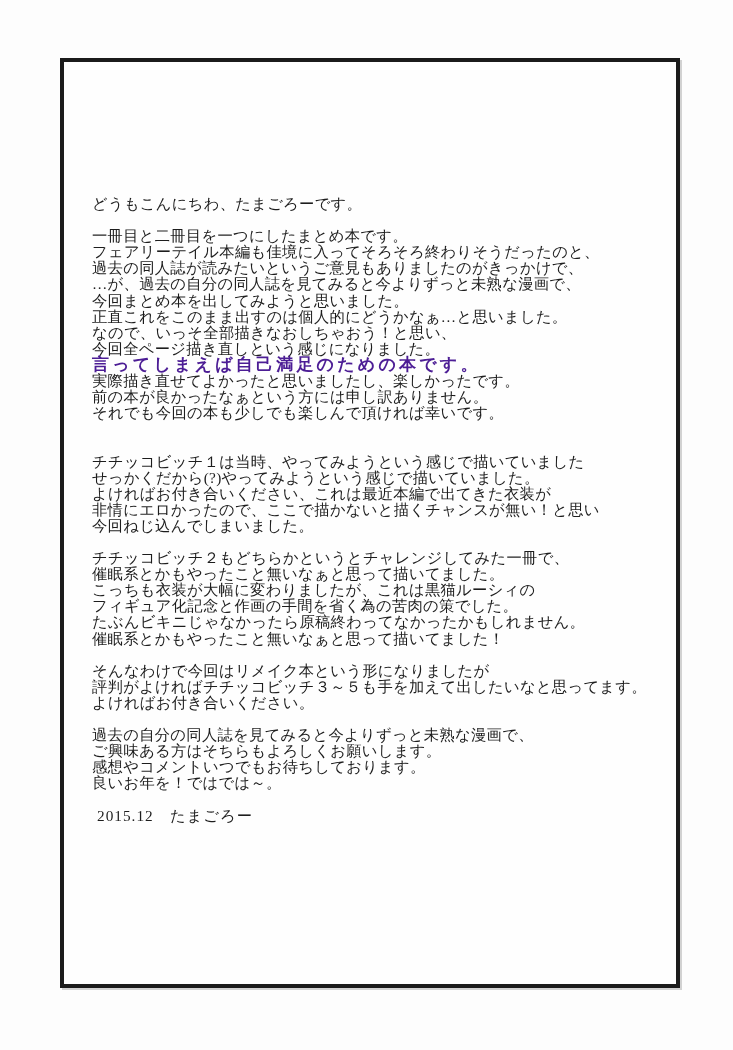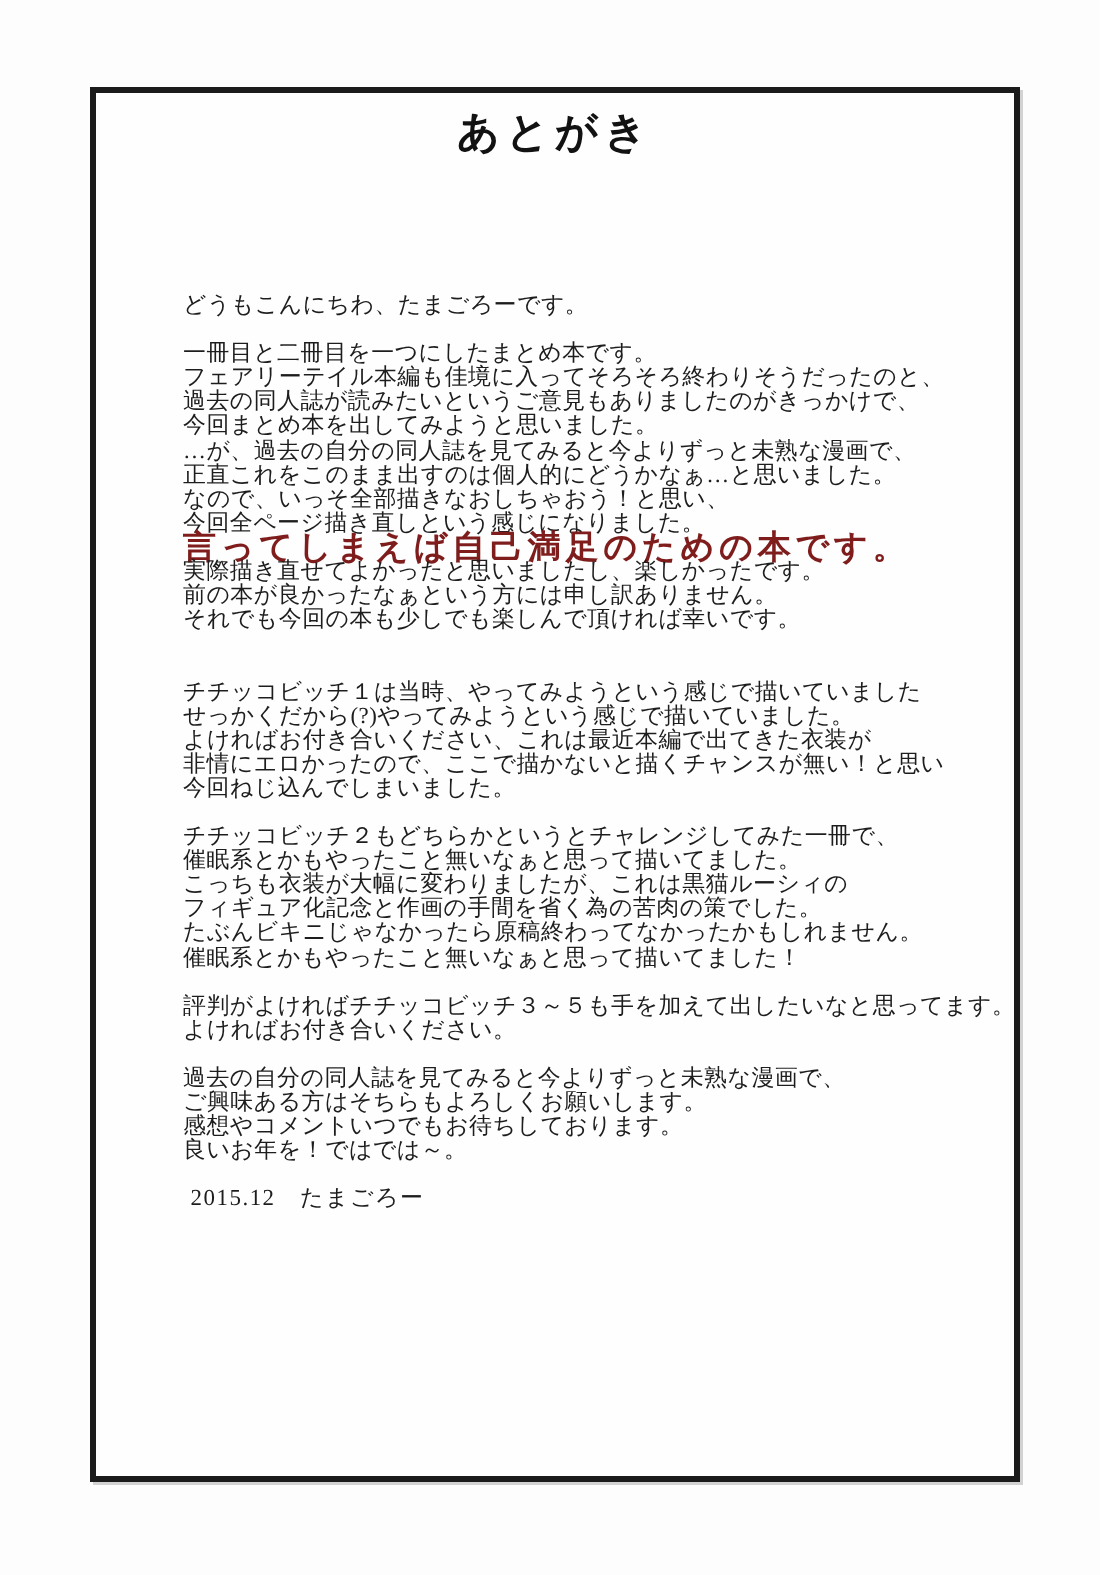--- a/index.html
+++ b/index.html
@@ -38,56 +38,54 @@
     letter-spacing: 4px;
     color: #121212;
     line-height: 30px;
   }
   .body-text {
     position: absolute;
     left: 28px;
     top: 134px;
     right: 8px;
     color: #1d1d1d;
-    margin-left: 30px;
   }
   .text-line {
     height: 16.1px;
     line-height: 16.1px;
     font-size: 15.3px;
     letter-spacing: 0.3px;
     white-space: pre;
   }
   .text-line.emphasis {
     font-family: Liberation Sans, sans-serif;
     font-weight: bold;
-    font-size: 22px;
+    font-size: 17px;
     letter-spacing: 3.2px;
-    color: #7f1d1d;
+    color: #4c1d95;
   }
   .signature {
     padding-left: 5px;
     letter-spacing: 1px;
   }
 </style>
 </head>
 <body>
 
 <div class="sheet">
   <div class="frame">
-    <h1 class="title">あとがき</h1>
     <div class="body-text">
       <div id="lines">
           <div class="text-line">どうもこんにちわ、たまごろーです。</div>
           <div class="text-line">&nbsp;</div>
           <div class="text-line">一冊目と二冊目を一つにしたまとめ本です。</div>
           <div class="text-line">フェアリーテイル本編も佳境に入ってそろそろ終わりそうだったのと、</div>
           <div class="text-line">過去の同人誌が読みたいというご意見もありましたのがきっかけで、</div>
+          <div class="text-line">…が、過去の自分の同人誌を見てみると今よりずっと未熟な漫画で、</div>
           <div class="text-line">今回まとめ本を出してみようと思いました。</div>
-          <div class="text-line">…が、過去の自分の同人誌を見てみると今よりずっと未熟な漫画で、</div>
           <div class="text-line">正直これをこのまま出すのは個人的にどうかなぁ…と思いました。</div>
           <div class="text-line">なので、いっそ全部描きなおしちゃおう！と思い、</div>
           <div class="text-line">今回全ページ描き直しという感じになりました。</div>
           <div class="text-line emphasis">言ってしまえば自己満足のための本です。</div>
           <div class="text-line">実際描き直せてよかったと思いましたし、楽しかったです。</div>
           <div class="text-line">前の本が良かったなぁという方には申し訳ありません。</div>
           <div class="text-line">それでも今回の本も少しでも楽しんで頂ければ幸いです。</div>
           <div class="text-line">&nbsp;</div>
           <div class="text-line">&nbsp;</div>
           <div class="text-line">チチッコビッチ１は当時、やってみようという感じで描いていました</div>
@@ -96,20 +94,21 @@
           <div class="text-line">非情にエロかったので、ここで描かないと描くチャンスが無い！と思い</div>
           <div class="text-line">今回ねじ込んでしまいました。</div>
           <div class="text-line">&nbsp;</div>
           <div class="text-line">チチッコビッチ２もどちらかというとチャレンジしてみた一冊で、</div>
           <div class="text-line">催眠系とかもやったこと無いなぁと思って描いてました。</div>
           <div class="text-line">こっちも衣装が大幅に変わりましたが、これは黒猫ルーシィの</div>
           <div class="text-line">フィギュア化記念と作画の手間を省く為の苦肉の策でした。</div>
           <div class="text-line">たぶんビキニじゃなかったら原稿終わってなかったかもしれません。</div>
           <div class="text-line">催眠系とかもやったこと無いなぁと思って描いてました！</div>
           <div class="text-line">&nbsp;</div>
+          <div class="text-line">そんなわけで今回はリメイク本という形になりましたが</div>
           <div class="text-line">評判がよければチチッコビッチ３～５も手を加えて出したいなと思ってます。</div>
           <div class="text-line">よければお付き合いください。</div>
           <div class="text-line">&nbsp;</div>
           <div class="text-line">過去の自分の同人誌を見てみると今よりずっと未熟な漫画で、</div>
           <div class="text-line">ご興味ある方はそちらもよろしくお願いします。</div>
           <div class="text-line">感想やコメントいつでもお待ちしております。</div>
           <div class="text-line">良いお年を！ではでは～。</div>
           <div class="text-line">&nbsp;</div>
         </div>
       <div class="text-line signature">2015.12　たまごろー</div>

